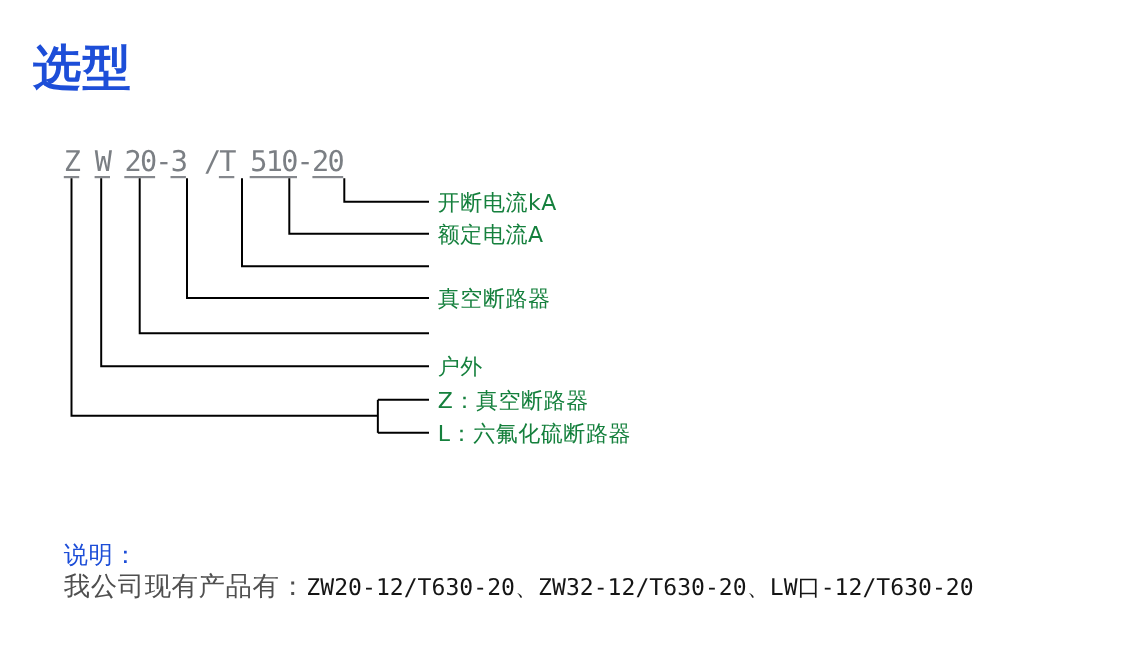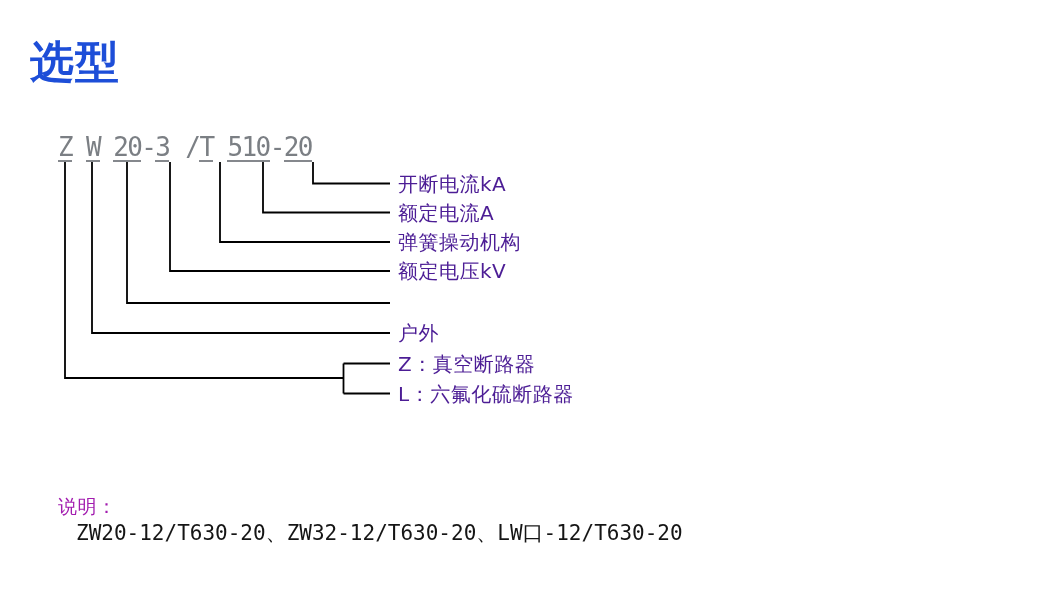--- a/index.html
+++ b/index.html
@@ -22,36 +22,35 @@
   .model-row .u{border-bottom:2px solid #85888d;}
   .g14{margin-left:14px;}
   .g13{margin-left:13px;}
   .g16{margin-left:16px;}
   
   .lines{position:absolute;left:0;top:0;width:1038px;height:598px;}
   .lines path{stroke:#000000;stroke-width:1.8;fill:none;}
   
   .dlabel{
     position:absolute;left:398px;font-size:20px;line-height:24px;
-    color:#4c1d95;letter-spacing:0.5px;white-space:pre;
+    color:#15803d;letter-spacing:0.5px;white-space:pre;
   }
   
   .note-heading{
-    position:absolute;left:58px;top:494px;font-size:19px;line-height:24px;
-    color:#a21caf;letter-spacing:0.5px;
+    position:absolute;left:58px;top:494px;font-size:22px;line-height:24px;
+    color:#1d4ed8;letter-spacing:0.5px;
   }
   .note-line{
     position:absolute;left:58px;top:518px;display:flex;align-items:baseline;
     white-space:pre;
   }
   .note-intro{font-size:24px;line-height:30px;color:#4f4f4f;letter-spacing:0.5px;}
   .note-codes{
     font-family:"DejaVu Sans Mono",monospace;font-size:21px;line-height:30px;
     color:#151515;
-    margin-left:18px;
   }
 </style>
 </head>
 <body>
 
 <div class="canvas">
 
   <div class="page-title">选型</div>
 
   <div class="model-row">
@@ -75,24 +74,24 @@
     <path d="M127 162 V303 H390"></path>
     <path d="M92 162 V333 H390"></path>
     <path d="M65 162 V378 H343.5"></path>
     <path d="M343.5 363.5 V393.5"></path>
     <path d="M343.5 363.5 H390"></path>
     <path d="M343.5 393.5 H390"></path>
   </svg>
 
   <div class="dlabel" style="top:172px">开断电流kA</div>
   <div class="dlabel" style="top:201px">额定电流A</div>
-  <div class="dlabel" style="top:230px">弹簧操动机构</div>
-  <div class="dlabel" style="top:259px">额定电压kV</div>
+  <div class="dlabel" style="top:259px">真空断路器</div>
   <div class="dlabel" style="top:321px">户外</div>
   <div class="dlabel" style="top:382px">L：六氟化硫断路器</div>
   <div class="dlabel" style="top:352px">Z：真空断路器</div>
 
   <div class="note-heading">说明：</div>
   <div class="note-line">
+    <span class="note-intro">我公司现有产品有：</span>
     <span class="note-codes">ZW20-12/T630-20、ZW32-12/T630-20、LW口-12/T630-20</span>
   </div>
 
 </div>
 
 </body></html>

